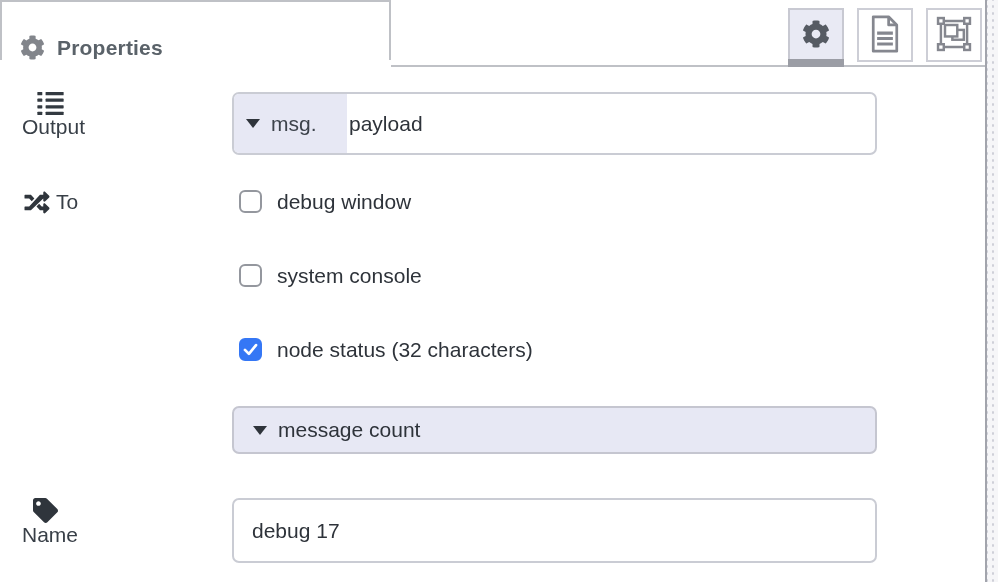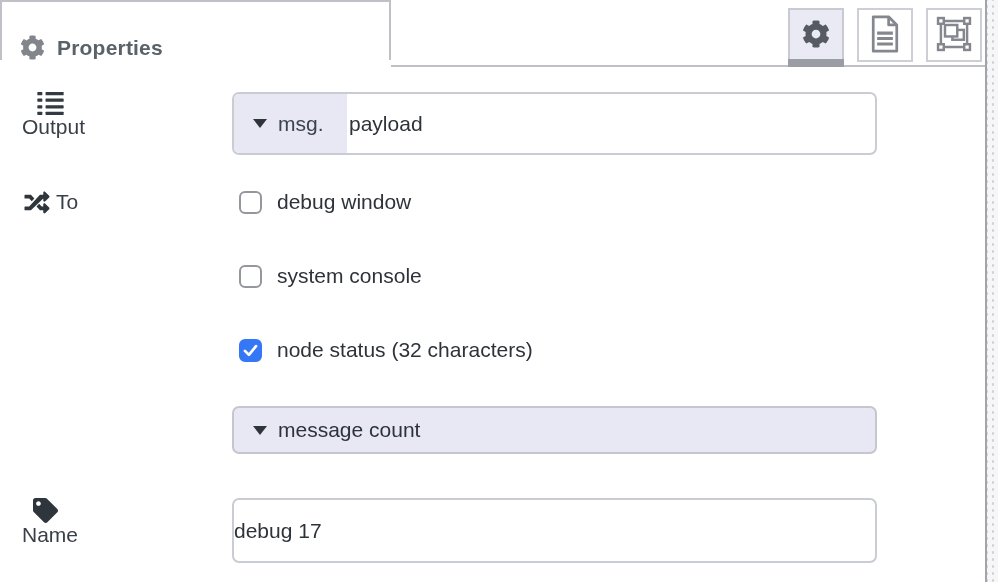--- a/index.html
+++ b/index.html
@@ -60,36 +60,36 @@
   #label-to     { top:190px; height:24px; }
   #label-name   { top:498px; height:65px;flex-direction:column; }
 
   .typed-input {
     position:absolute; left:232px; top:92px; width:645px; height:63px;
     border:2px solid #caccd4; border-radius:7px; background:#fff;
     display:flex; overflow:hidden;
   }
   .typed-prefix {
     width:113px; background:#e7e8f4; display:flex; align-items:center;
-    padding-left:19px; cursor:pointer; flex:none;
+    padding-left:12px; cursor:pointer; flex:none;
   }
   .caret {
     width:0; height:0; border-left:7px solid transparent;
     border-right:7px solid transparent; border-top:9px solid #2f343b;
     margin-right:11px; flex:none;
   }
   .typed-prefix span { font-size:21px; color:#3d434b; }
   .typed-value {
     flex:1; border:none; outline:none; font-size:21px; color:#2e333a;
     padding-left:2px; font-family:inherit; background:transparent;
   }
 
   .checkbox-row {
     position:absolute; left:239px; height:24px;
-    display:flex; align-items:flex-end;
+    display:flex; align-items:flex-start;
   }
   #cb-row-0 { top:190px; } #cb-row-1 { top:264px; } #cb-row-2 { top:338px; }
   .checkbox {
     width:23px; height:23px; border:2px solid #94979e; border-radius:6px;
     background:#fff; display:flex; align-items:center; justify-content:center;
     cursor:pointer; flex:none;
   }
   .checkbox svg { opacity:0; }
   .checkbox.checked { background:#3577f5; border-color:#3577f5; }
   .checkbox.checked svg { opacity:1; }
@@ -98,21 +98,21 @@
   .status-select {
     position:absolute; left:232px; top:406px; width:645px; height:48px;
     background:#e7e8f4; border:2px solid #c5c6d0; border-radius:7px;
     display:flex; align-items:center; padding-left:19px; cursor:pointer;
   }
   .status-select span { font-size:21px; color:#2e333a; }
 
   .name-input {
     position:absolute; left:232px; top:498px; width:645px; height:65px;
     border:2px solid #caccd4; border-radius:7px; background:#fff;
-    font-size:21px; color:#2e333a; padding-left:0; outline:none;
+    font-size:21px; color:#2e333a; padding-left:18px; outline:none;
     font-family:inherit;
   }
 </style>
 </head>
 <body>
 
 <div class="screen">
 
   <div class="tab-properties">
     <span class="tab-gear">

